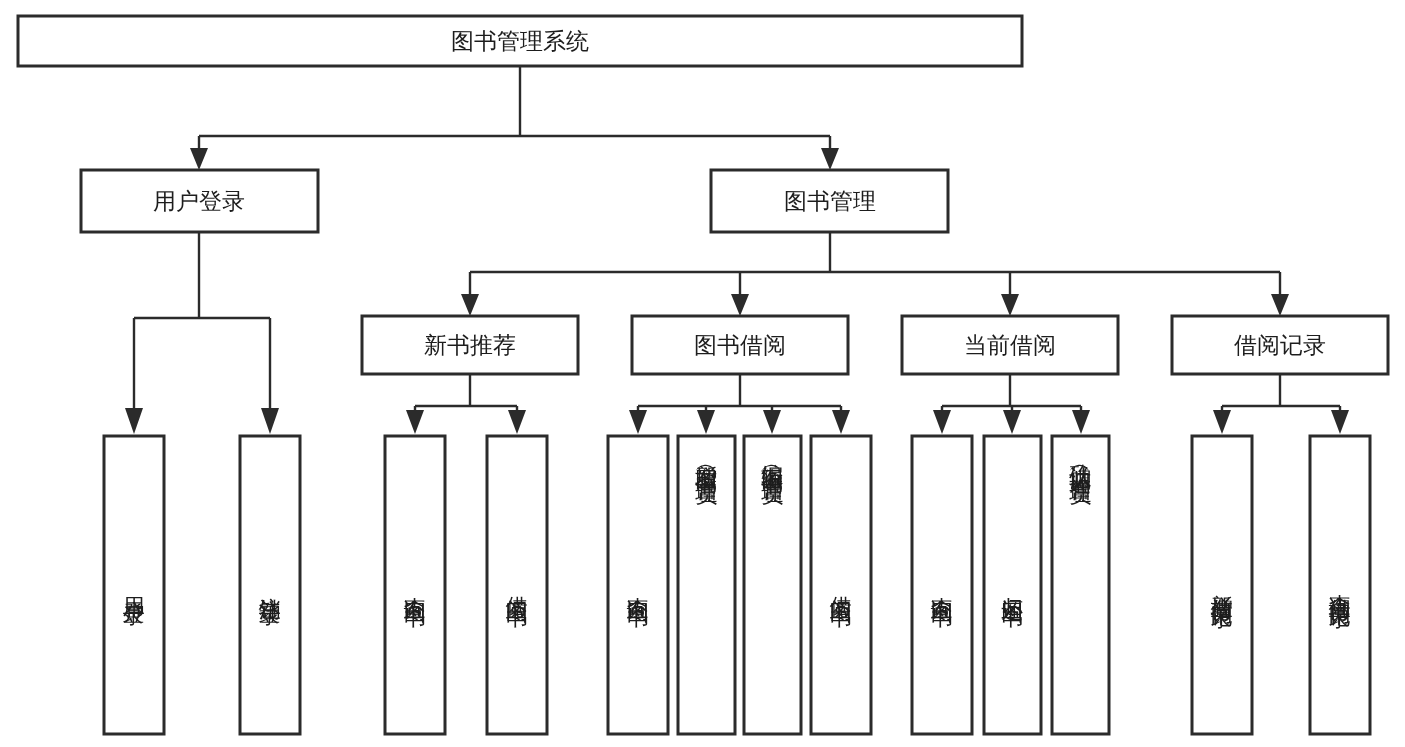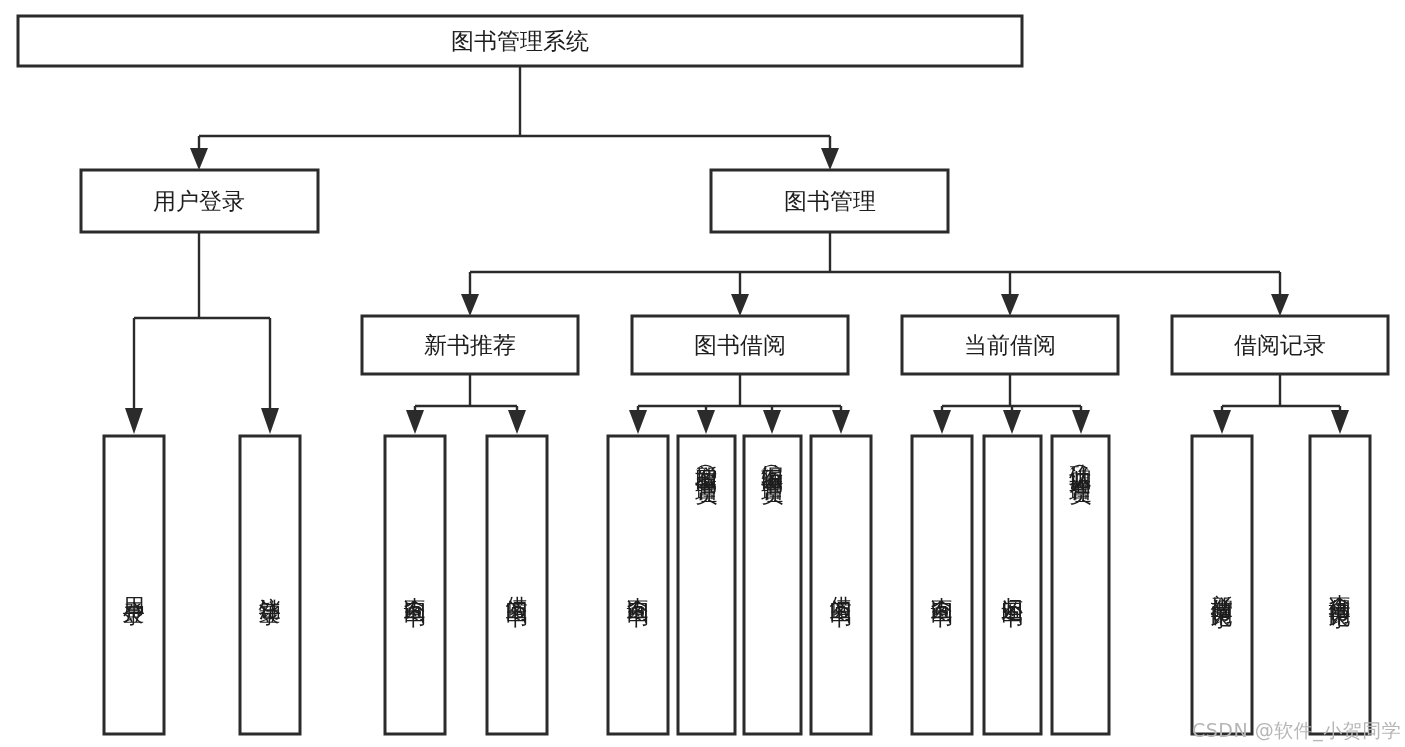--- a/index.html
+++ b/index.html
@@ -242,15 +242,14 @@
   <div class="node-label-v-wrap" style="left:1052px; top:436px; width:57px; height:298px; align-items:flex-start;">
     <span class="node-label-v" style="margin-top:10px;">确认归还（管理员）</span>
   </div>
   <div class="node-label-v-wrap" style="left:1192px; top:436px; width:60px; height:298px;">
     <span class="node-label-v">新增借阅记录</span>
   </div>
   <div class="node-label-v-wrap" style="left:1310px; top:436px; width:60px; height:298px;">
     <span class="node-label-v">查询借阅记录</span>
   </div>
 
-  <div class="watermark" style="left:1192px; top:718px;">CSDN @软件_小贺同学</div>
 
 </div>
 
 </body></html>

